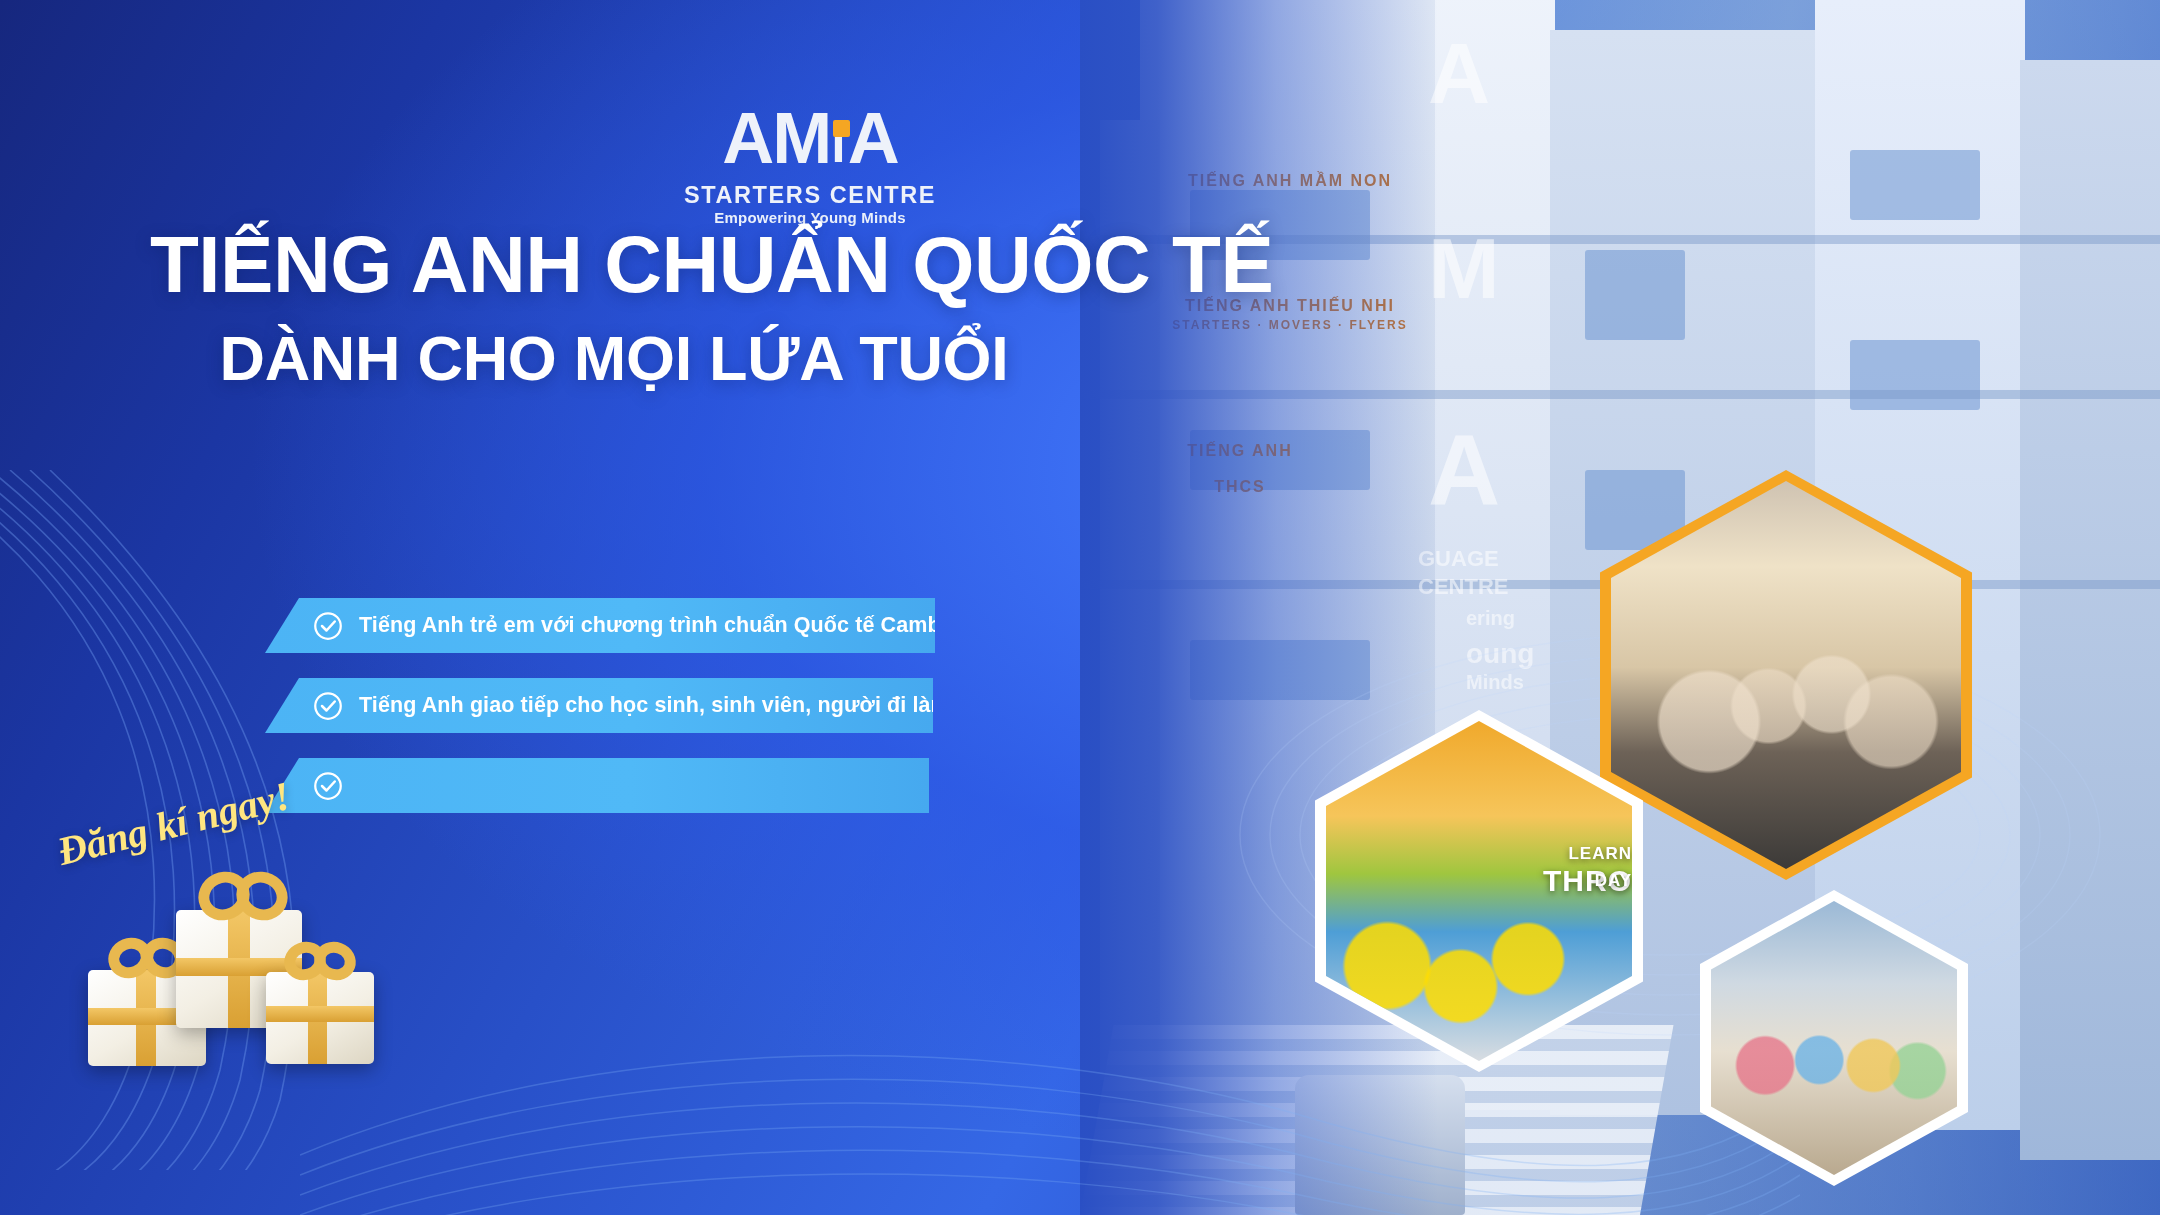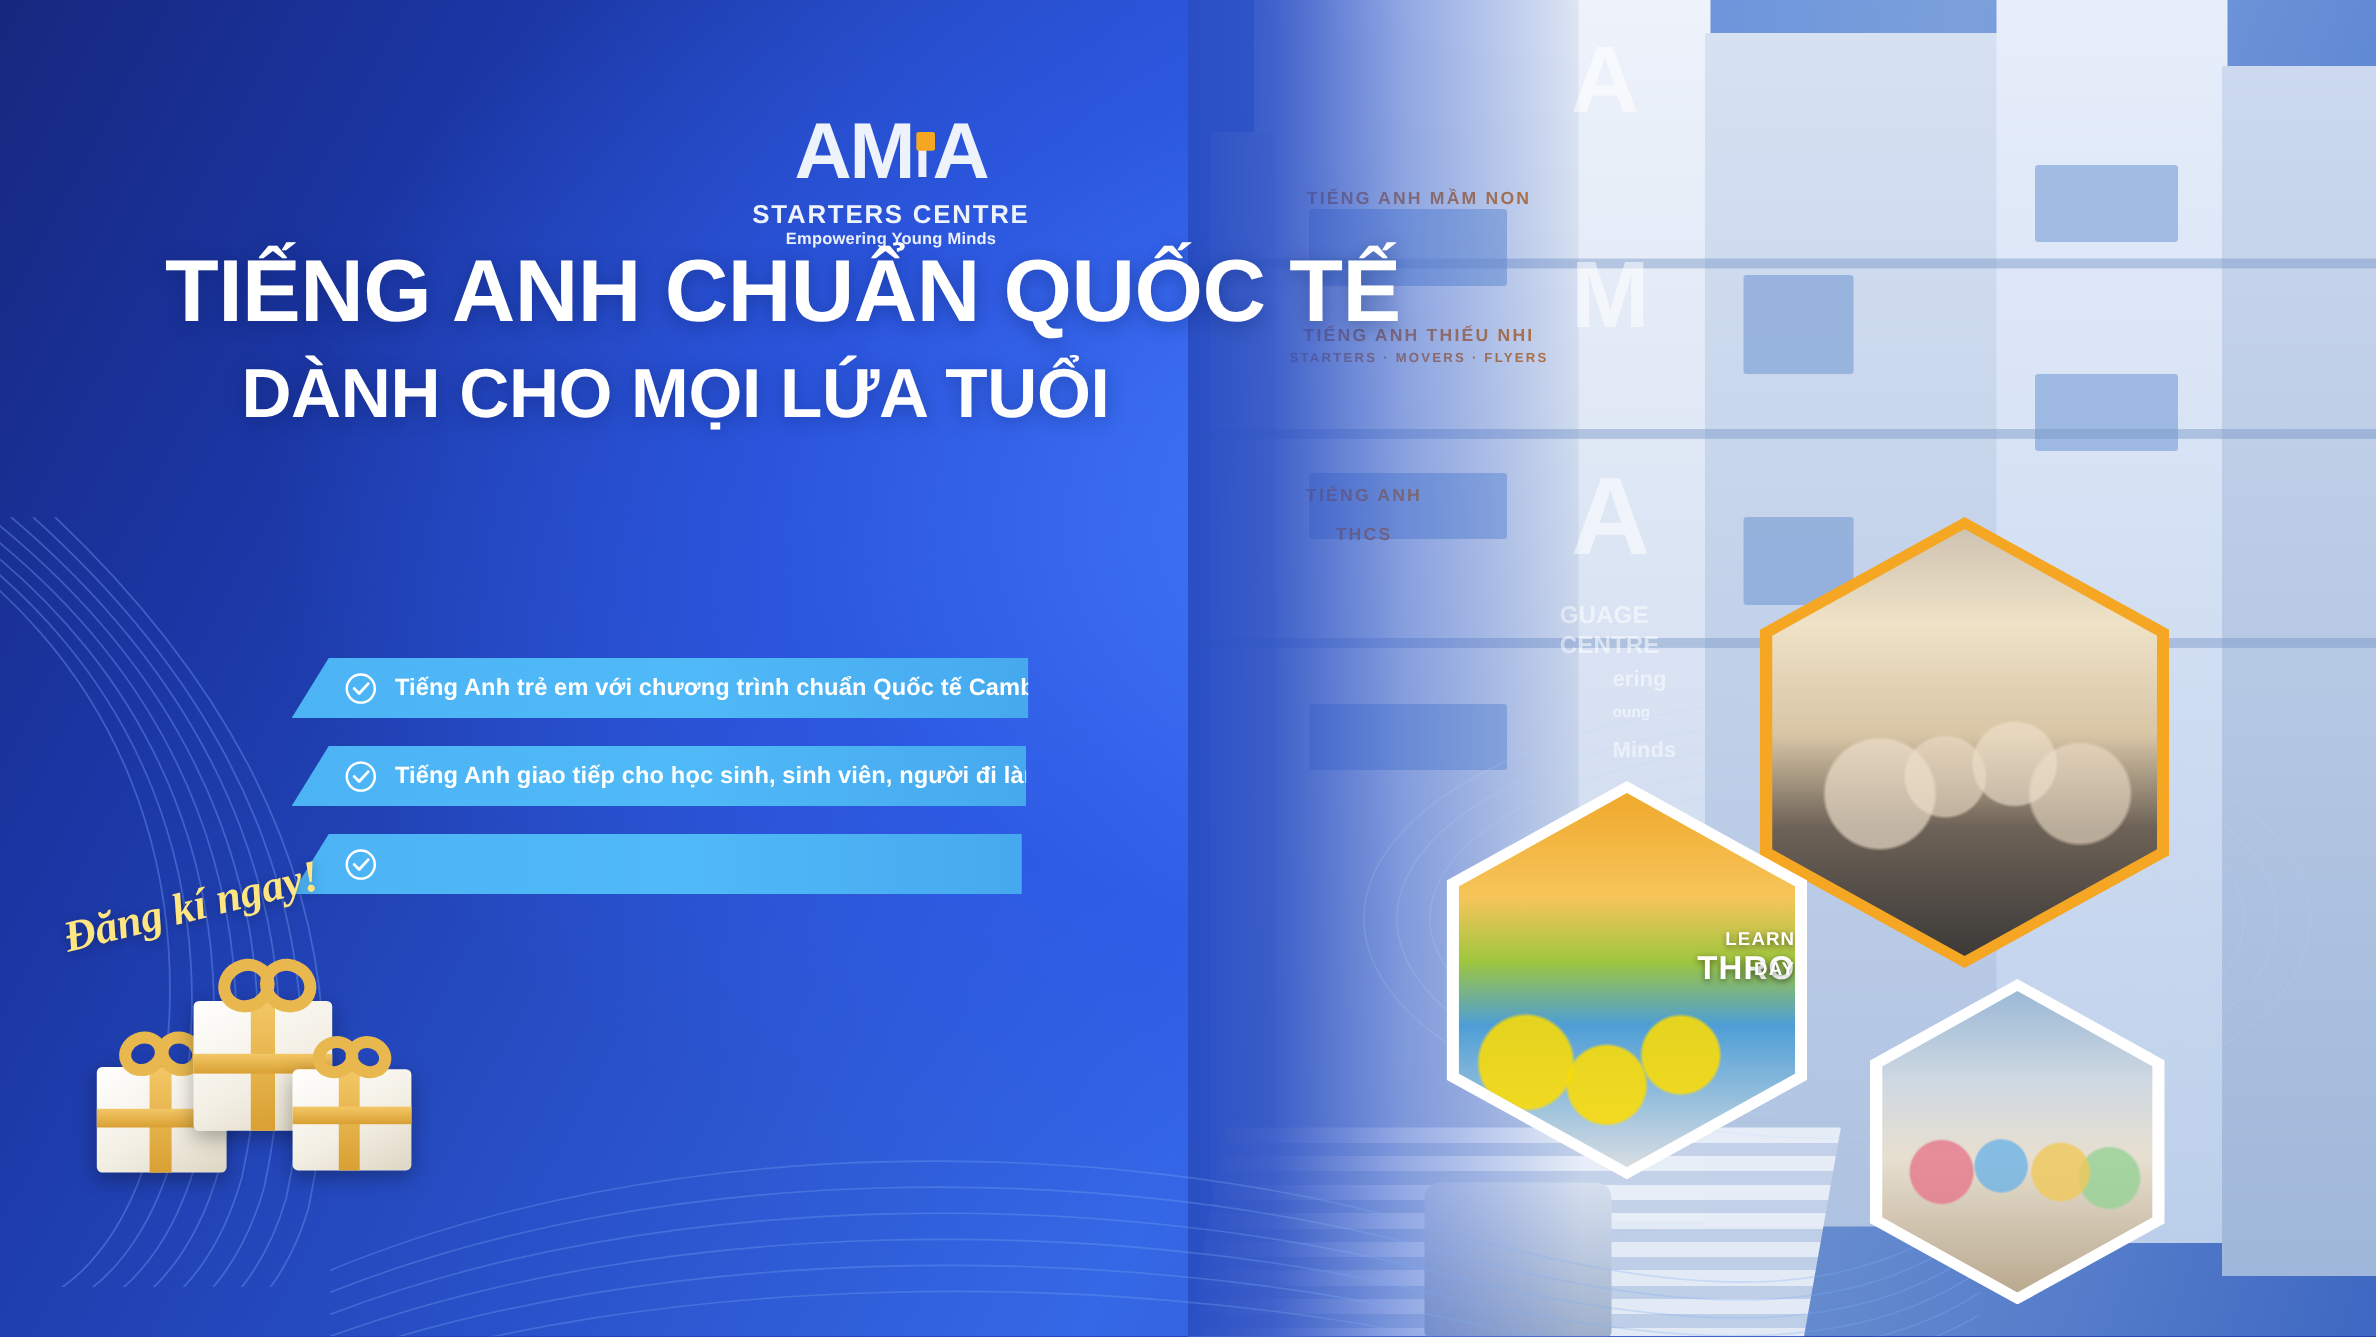--- a/index.html
+++ b/index.html
@@ -217,21 +217,21 @@
       <div class="bldg-text" style="left:80px; top:318px; width:260px; font-size:12px;">STARTERS · MOVERS · FLYERS</div>
       <div class="bldg-text" style="left:50px; top:442px; width:220px; font-size:16px;">TIẾNG ANH</div>
       <div class="bldg-text" style="left:50px; top:478px; width:220px; font-size:16px;">THCS</div>
 
       <div class="ghost-letter" style="left:348px; top:30px; font-size:86px;">A</div>
       <div class="ghost-letter" style="left:348px; top:225px; font-size:86px;">M</div>
       <div class="ghost-letter" style="left:348px; top:420px; font-size:100px;">A</div>
       <div class="ghost-letter" style="left:338px; top:548px; font-size:22px; font-weight:700;">GUAGE</div>
       <div class="ghost-letter" style="left:338px; top:576px; font-size:22px; font-weight:700;">CENTRE</div>
       <div class="ghost-letter" style="left:386px; top:608px; font-size:20px; font-weight:700;">ering</div>
-      <div class="ghost-letter" style="left:386px; top:640px; font-size:14px; font-weight:700;">oung</div>
+      <div class="ghost-letter" style="left:386px; top:640px; font-size:28px; font-weight:700;">oung</div>
       <div class="ghost-letter" style="left:386px; top:672px; font-size:20px; font-weight:700;">Minds</div>
 
       <div id="stairs"></div>
       <div id="planter"></div>
     </div>
     <div id="fade-left"></div>
   </div>
 
   <svg class="swirl" id="swirl-left" viewBox="0 0 620 700">
     <g fill="none" stroke="#6f9bf0" stroke-width="1.6" opacity=".75">

